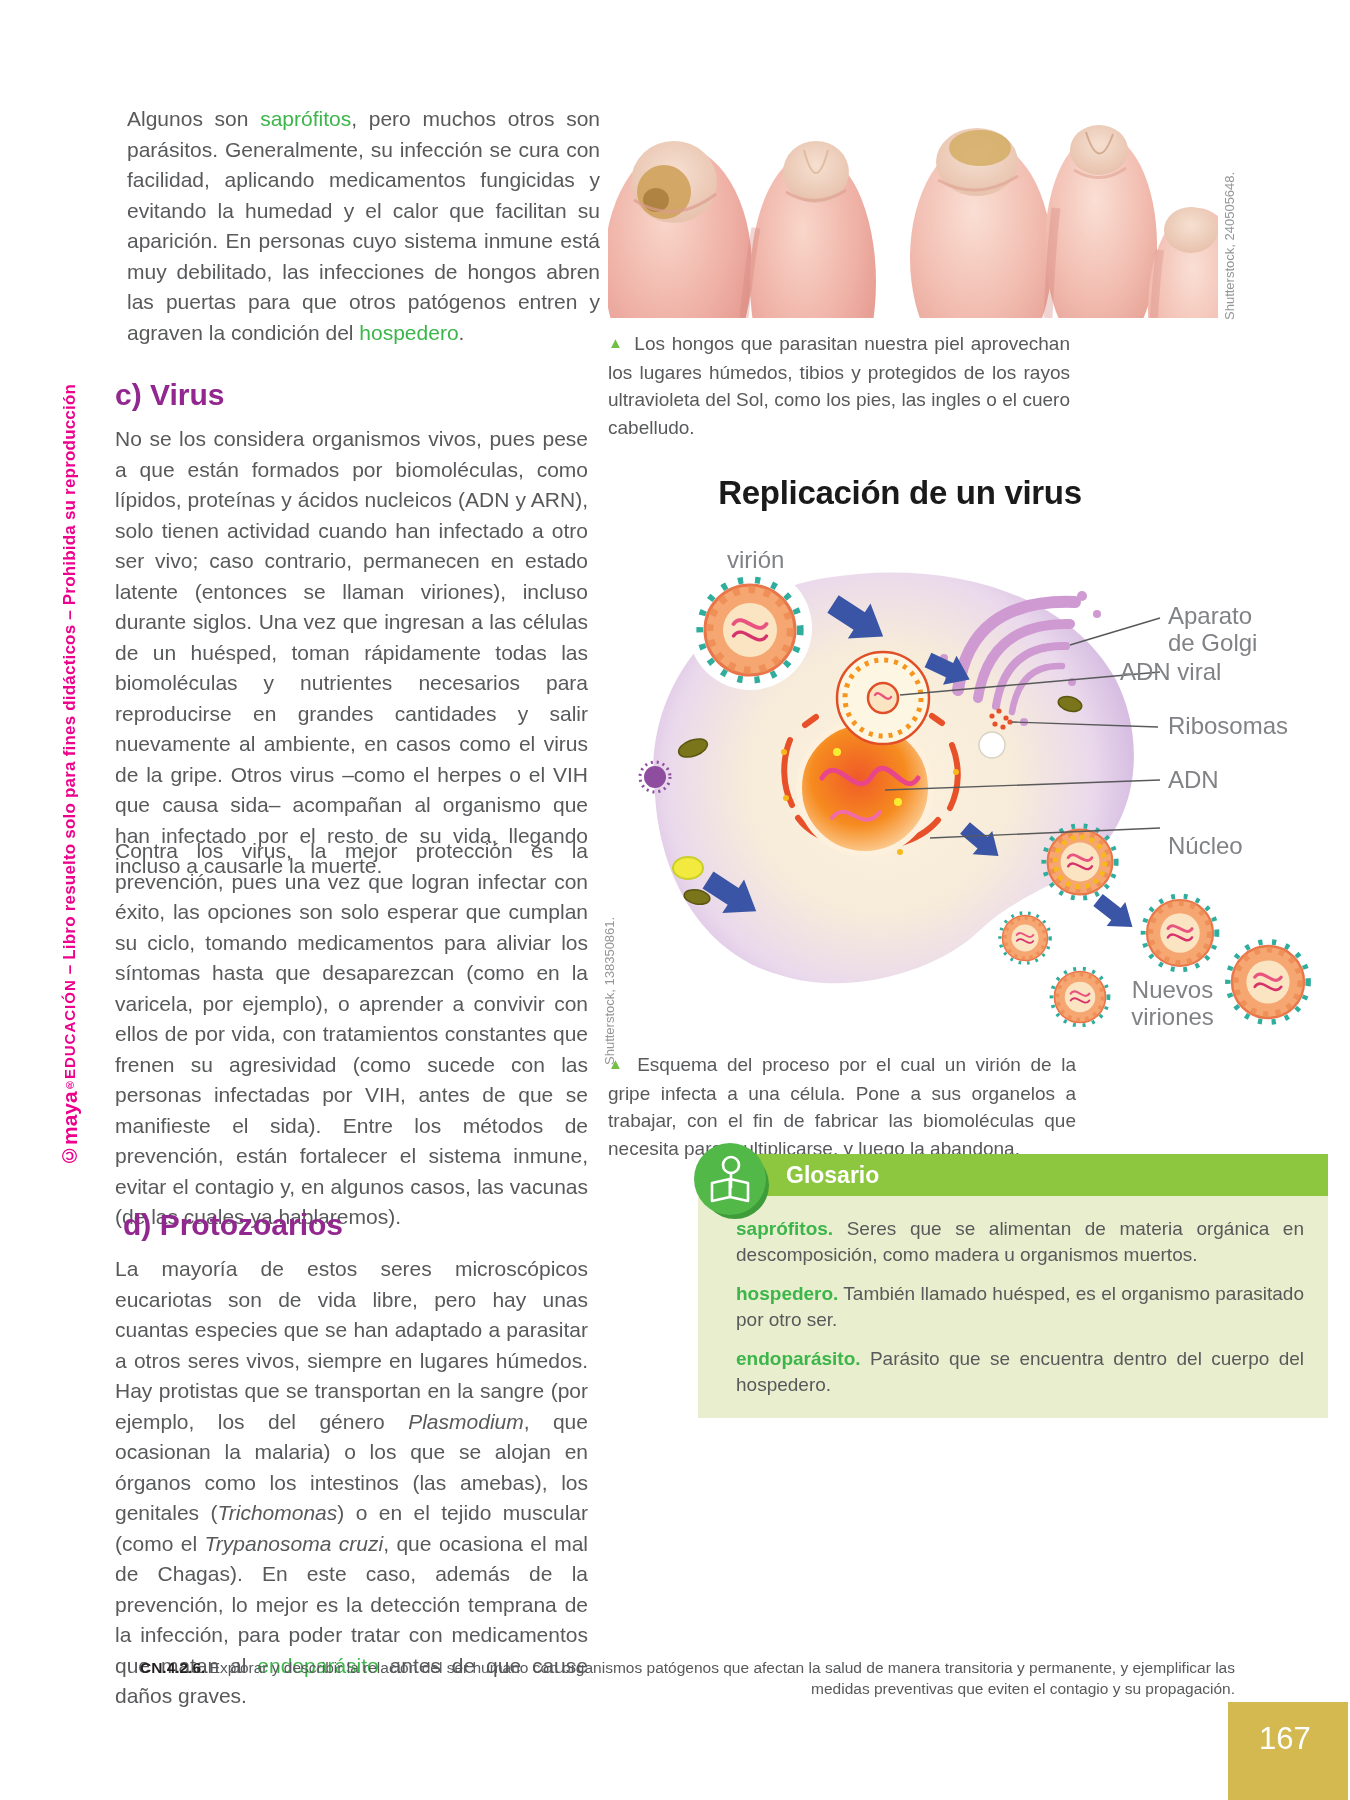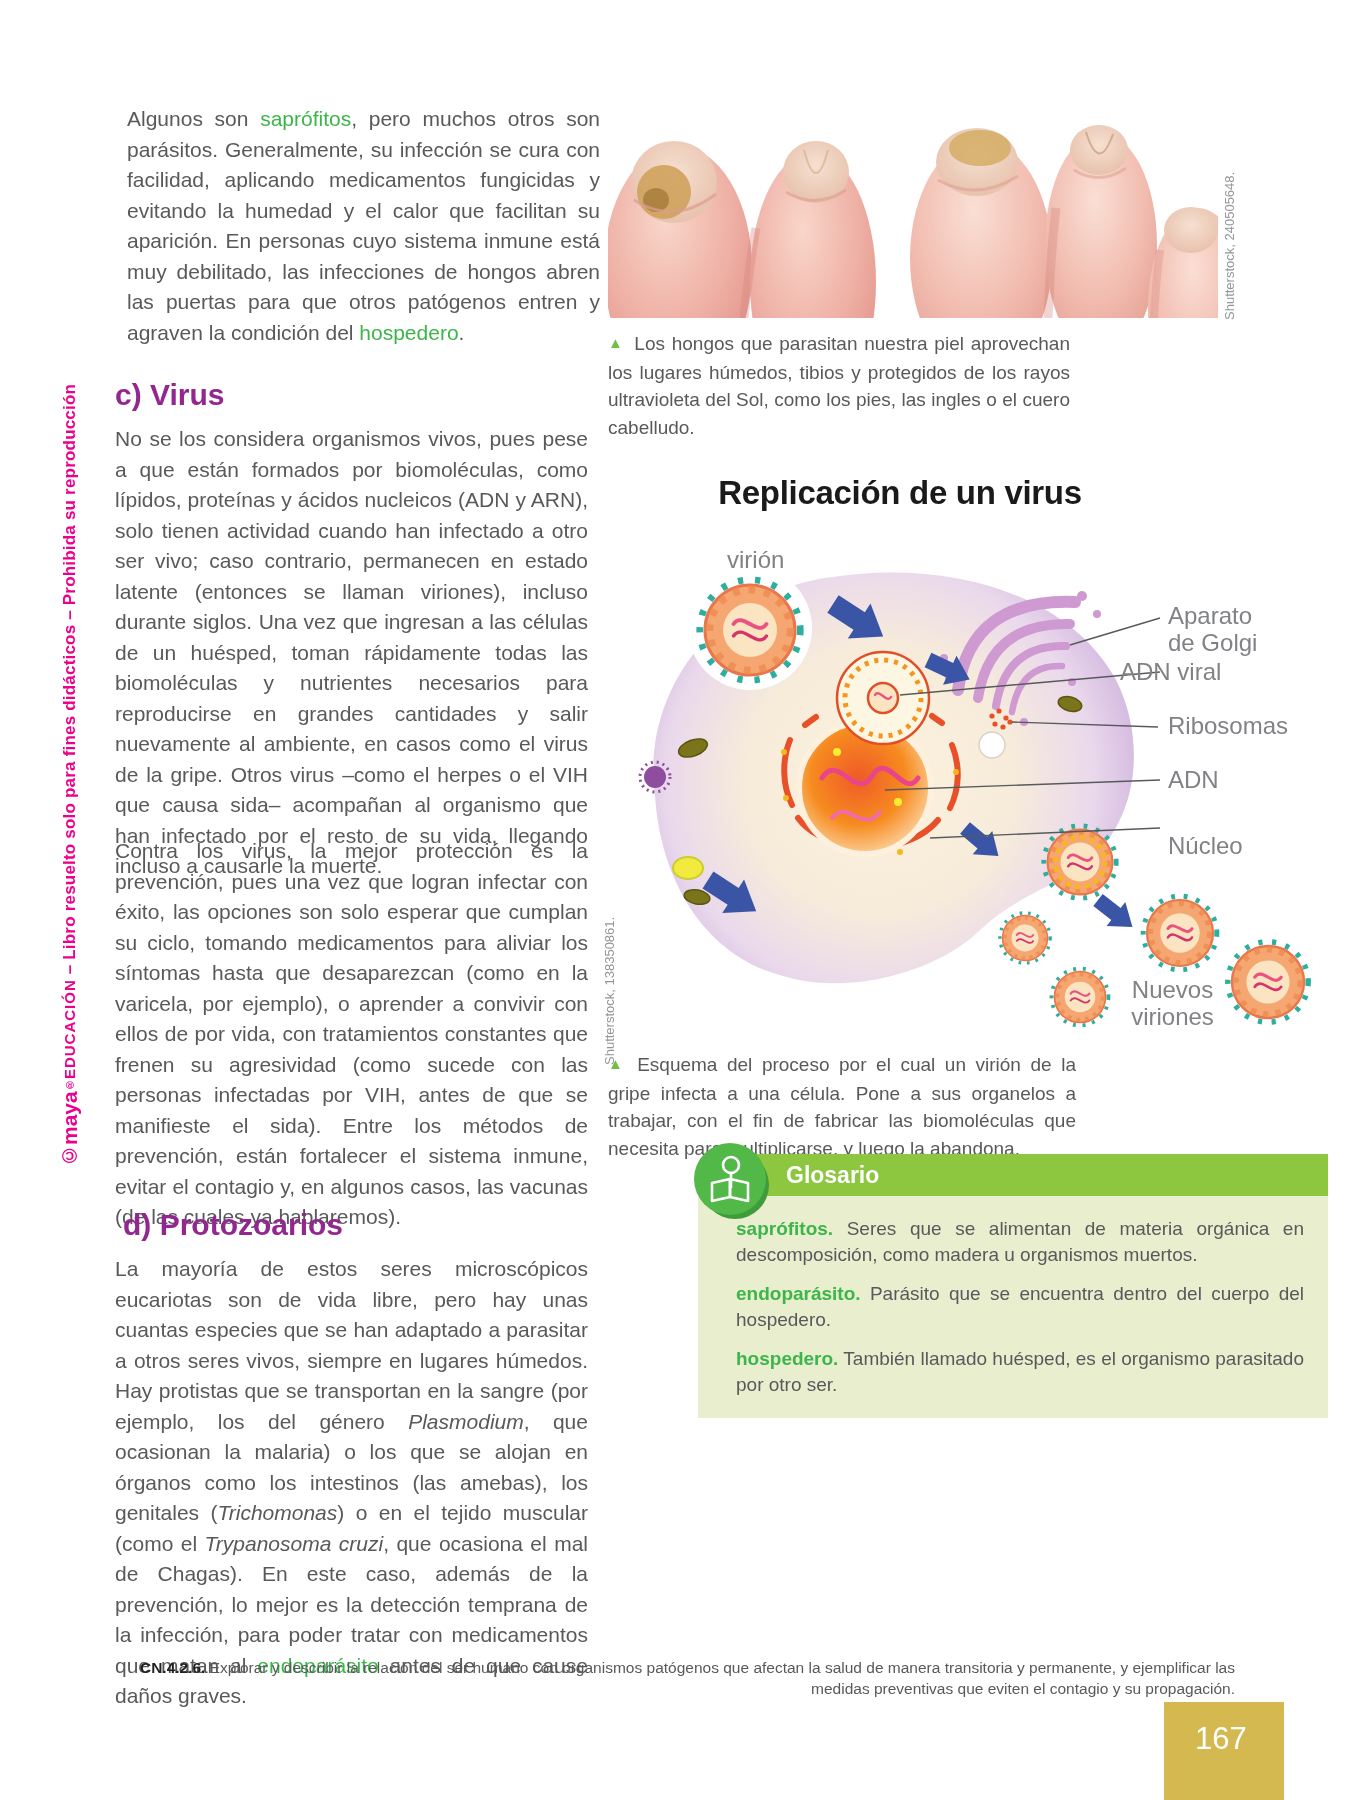--- a/index.html
+++ b/index.html
@@ -24,21 +24,21 @@
   .glossary{left:698px;top:1154px;width:630px;}
   .glossary-header{margin-left:20px;height:42px;background:#8dc63f;display:flex;align-items:center;}
   .glossary-title{color:#ffffff;font-weight:bold;font-size:23px;padding-left:68px;}
   .glossary-icon{position:absolute;left:-8px;top:-17px;}
   .glossary-body{background:#e9efce;padding:20px 24px 20px 38px;}
   .glossary-body p{margin:0 0 13px 0;font-size:19px;line-height:26px;text-align:justify;}
   .glossary-body p:last-child{margin-bottom:0;}
   .gterm{color:#3cb54a;font-weight:bold;}
   .footer-text{font-size:15.5px;line-height:20.5px;color:#58595b;}
   .footer-code{font-weight:bold;color:#231f20;}
-  .page-badge{left:1164px;top:1702px;width:120px;height:98px;background:#d3b950;}
+  .page-badge{left:1228px;top:1702px;width:120px;height:98px;background:#d3b950;}
   .page-badge span{display:block;padding:19px 0 0 31px;color:#ffffff;font-size:31px;}
 </style>
 </head>
 <body>
 
 <div class="abs sidebar" style="left:58px;top:420px;height:748px;">
   <span class="brand">©maya</span><span class="reg">®</span><span class="brandsuf">EDUCACIÓN</span><span> – Libro resuelto solo para fines didácticos – Prohibida su reproducción</span>
 </div>
 
 <p class="abs body-text" style="left:115px;top:92px;width:473px;margin:12px;">
@@ -262,22 +262,22 @@
         <circle cx="41" cy="28" r="8"></circle>
         <line x1="41" y1="36" x2="41" y2="50"></line>
       </g>
     </svg>
   </div>
   <div class="glossary-header">
     <span class="glossary-title">Glosario</span>
   </div>
   <div class="glossary-body">
     <p><span class="gterm">saprófitos.</span><span> Seres que se alimentan de materia orgánica en descomposición, como madera u organismos muertos.</span></p>
+    <p><span class="gterm">hospedero.</span><span> También llamado huésped, es el organismo parasitado por otro ser.</span></p>
     <p><span class="gterm">endoparásito.</span><span> Parásito que se encuentra dentro del cuerpo del hospedero.</span></p>
-    <p><span class="gterm">hospedero.</span><span> También llamado huésped, es el organismo parasitado por otro ser.</span></p>
   </div>
 </div>
 
 <p class="abs footer-text" style="left:115px;top:1658px;width:1120px;margin:0;text-align:right;">
   <span class="footer-code">CN.4.2.6.</span><span> Explorar y describir la relación del ser humano con organismos patógenos que afectan la salud de manera transitoria y permanente, y ejemplificar las medidas preventivas que eviten el contagio y su propagación.</span>
 </p>
 
 <div class="abs page-badge">
   <span>167</span>
 </div>

